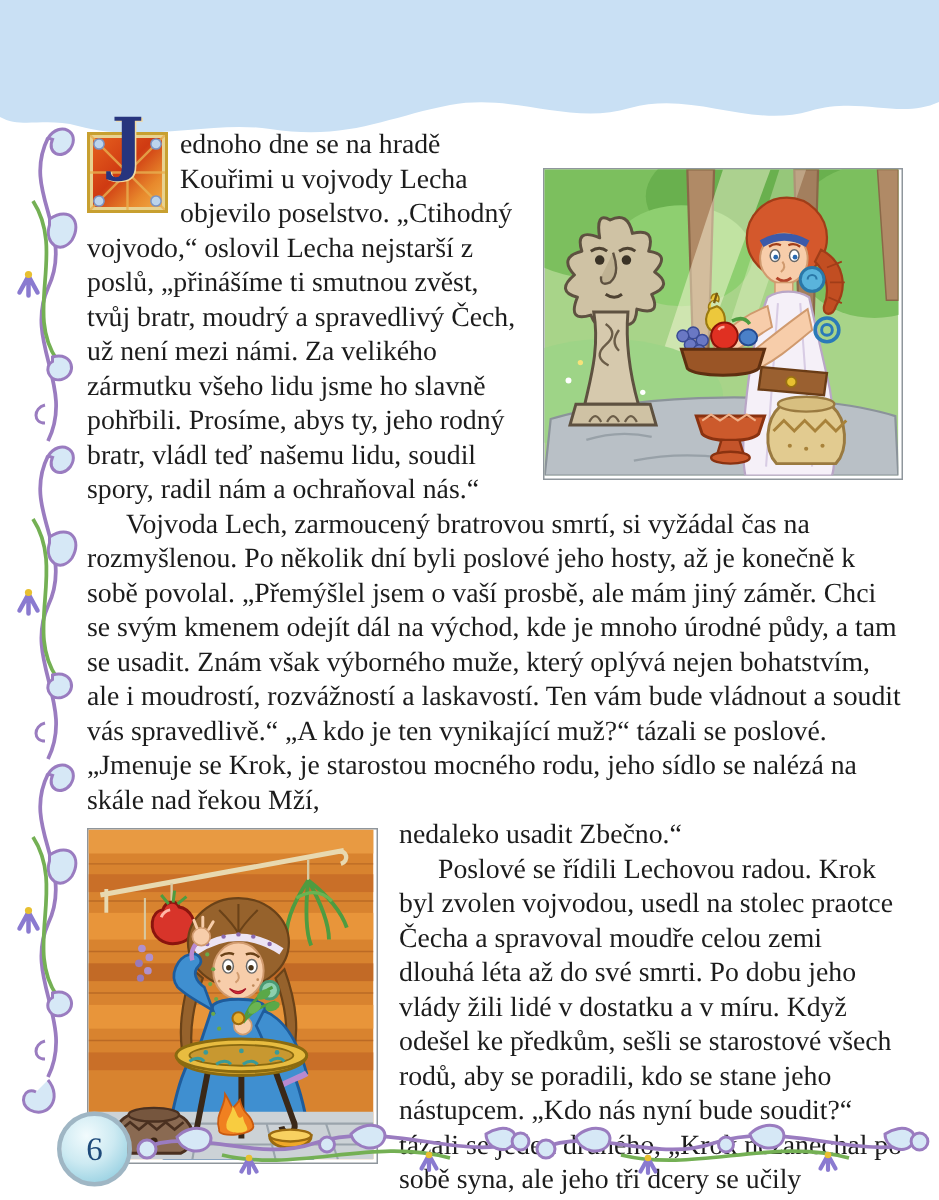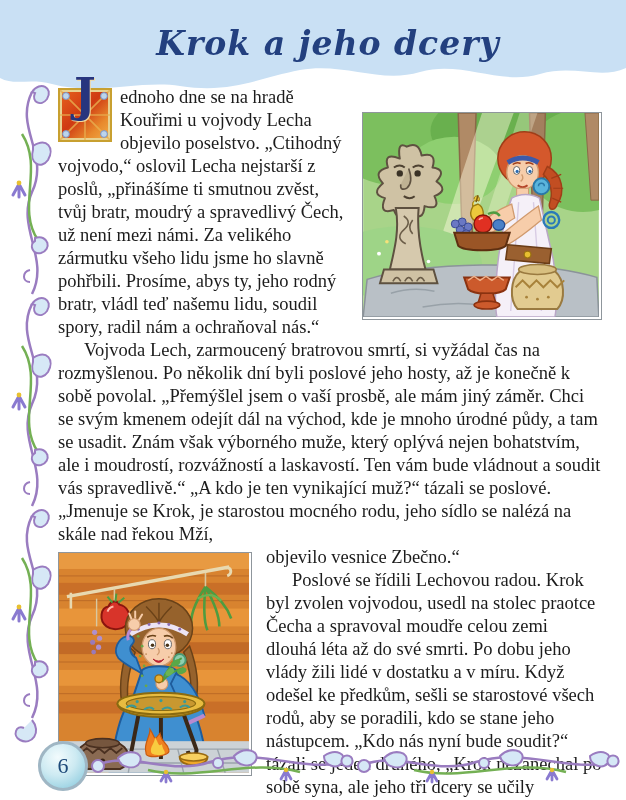--- a/index.html
+++ b/index.html
@@ -42,21 +42,20 @@
 </style>
 </head>
 <body>
 
 <div class="page">
 
   <div class="header-band">
     <svg width="626" height="110" viewBox="0 0 626 110">
       <path d="M0,0 H626 V68 C600,80 574,64 540,74 C500,86 462,60 420,72 C380,84 344,62 300,70 C258,78 232,94 180,86 C140,80 96,96 52,84 C30,78 14,86 0,78 Z" fill="#c9e0f4"></path>
     </svg>
-    <div class="page-title">Krok a jeho dcery</div>
   </div>
 
   <div class="left-ornament">
     <svg width="48" height="666" viewBox="0 0 48 666">
       <defs>
         <g id="lm">
           <path d="M26,8 C8,44 44,70 26,108 C10,144 44,174 26,210" stroke="#9a7cc0" stroke-width="2.5" fill="none"></path>
           <path d="M26,8 C34,-4 48,4 41,15 C35,23 25,18 29,9 Z" fill="#d6e8f6" stroke="#9a7cc0" stroke-width="2"></path>
           <path d="M27,62 C41,53 49,64 42,76 C35,86 23,79 27,66 Z" fill="#d6e8f6" stroke="#9a7cc0" stroke-width="2"></path>
           <path d="M16,50 C38,84 10,124 32,156" stroke="#74b054" stroke-width="2.5" fill="none"></path>
@@ -264,21 +263,21 @@
 
         <path d="M22,196 C15,204 17,214 26,218 L62,218 C71,214 73,204 66,196 C58,187 30,187 22,196 Z" fill="#8a6a52" stroke="#4a3020" stroke-width="2"></path>
         <ellipse cx="44" cy="192" rx="17" ry="4.6" fill="#76563e" stroke="#4a3020" stroke-width="1.6"></ellipse>
         <path d="M22,202 l6,-5 6,5 6,-5 6,5 6,-5 6,5 6,-5" stroke="#4a3020" stroke-width="1.8" fill="none"></path>
         <circle cx="44" cy="210" r="2.6" fill="#3a2414"></circle>
         <path d="M122,206 C122,217 150,217 150,206 Z" fill="#f0a828" stroke="#9a6a10" stroke-width="2"></path>
         <ellipse cx="136" cy="206" rx="14" ry="4" fill="#f8d060" stroke="#9a6a10" stroke-width="1.6"></ellipse>
       </svg>
     </div>
 
-    <p>objevilo vesnice Zbečno.“</p>
+    <p>nedaleko usadit Zbečno.“</p>
 
     <p class="indent">Poslové se řídili Lechovou radou. Krok byl zvolen vojvodou, usedl na stolec praotce Čecha a spravoval moudře celou zemi dlouhá léta až do své smrti. Po dobu jeho vlády žili lidé v dostatku a v míru. Když odešel ke předkům, sešli se starostové všech rodů, aby se poradili, kdo se stane jeho nástupcem. „Kdo nás nyní bude soudit?“ tázali se jeden druhého, „Krok nezanechal po sobě syna, ale jeho tři dcery se učily moudrosti ve škole, kterou nechal zřídit v Budči,“ řekl vladyka Vojen, „jsou moudré</p>
   </div>
 
   <div class="page-number">
     <span>6</span>
   </div>
 
   <div class="bottom-ornament">
     <svg width="532" height="38" viewBox="0 0 532 38">

